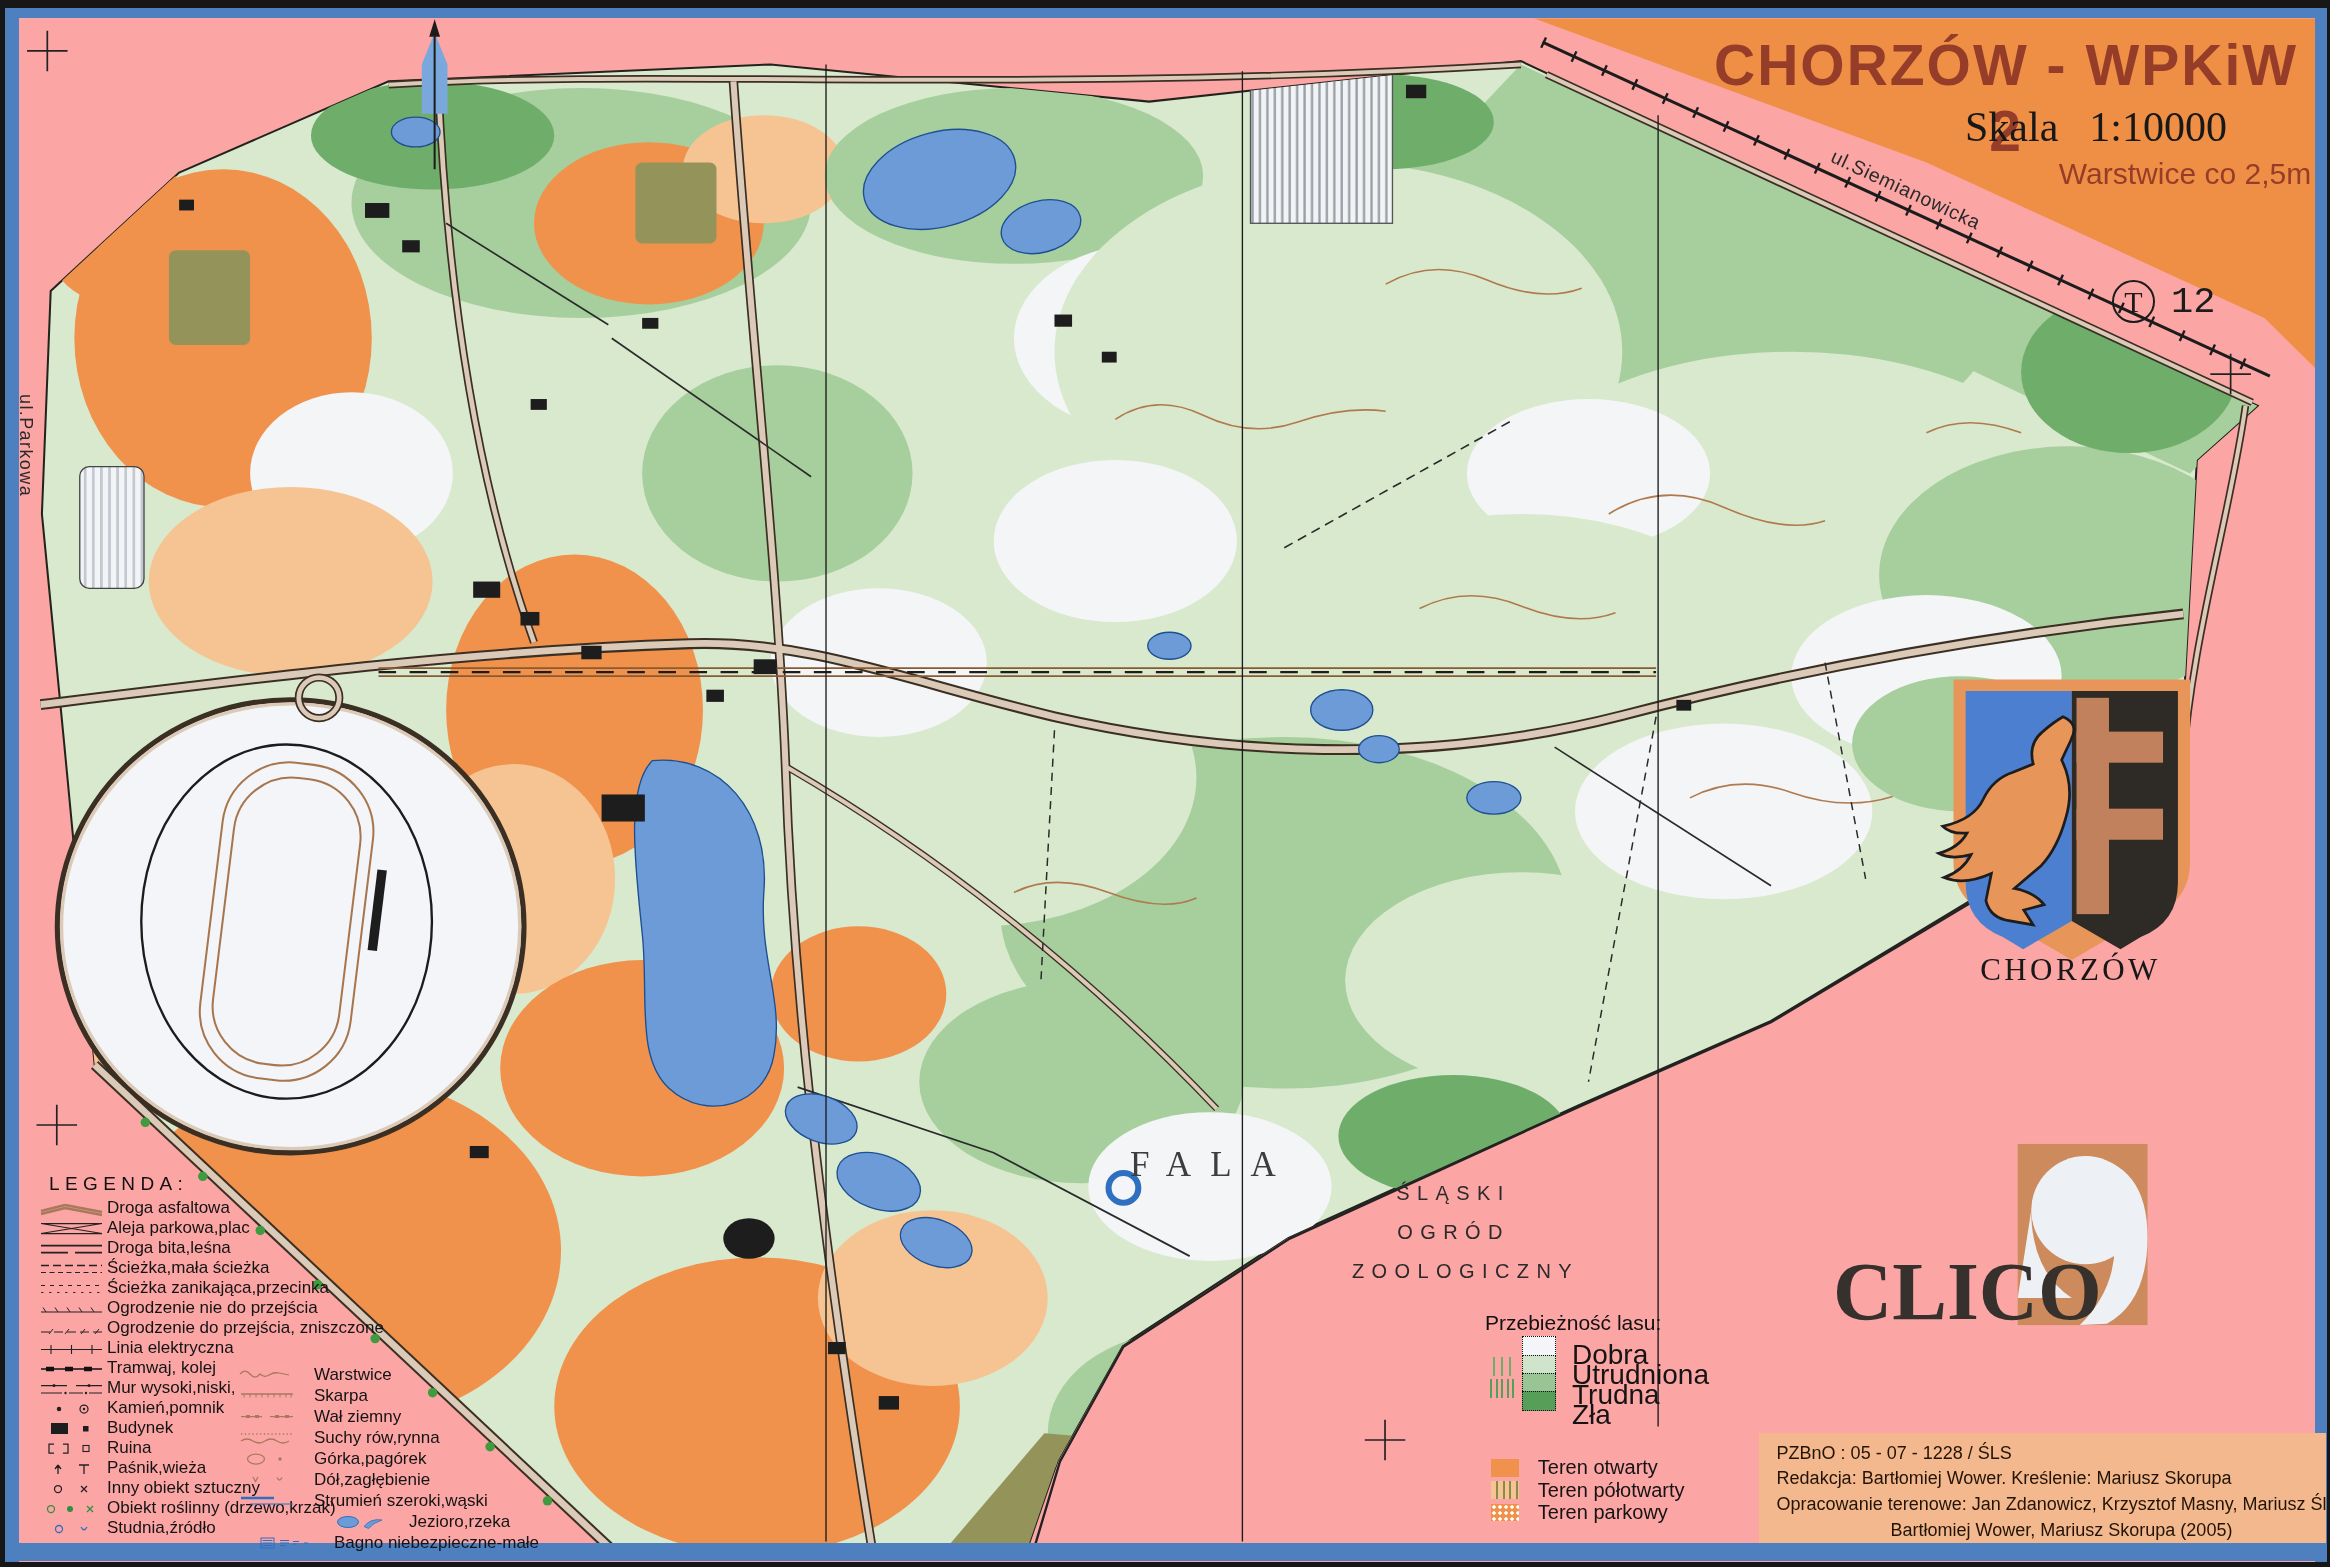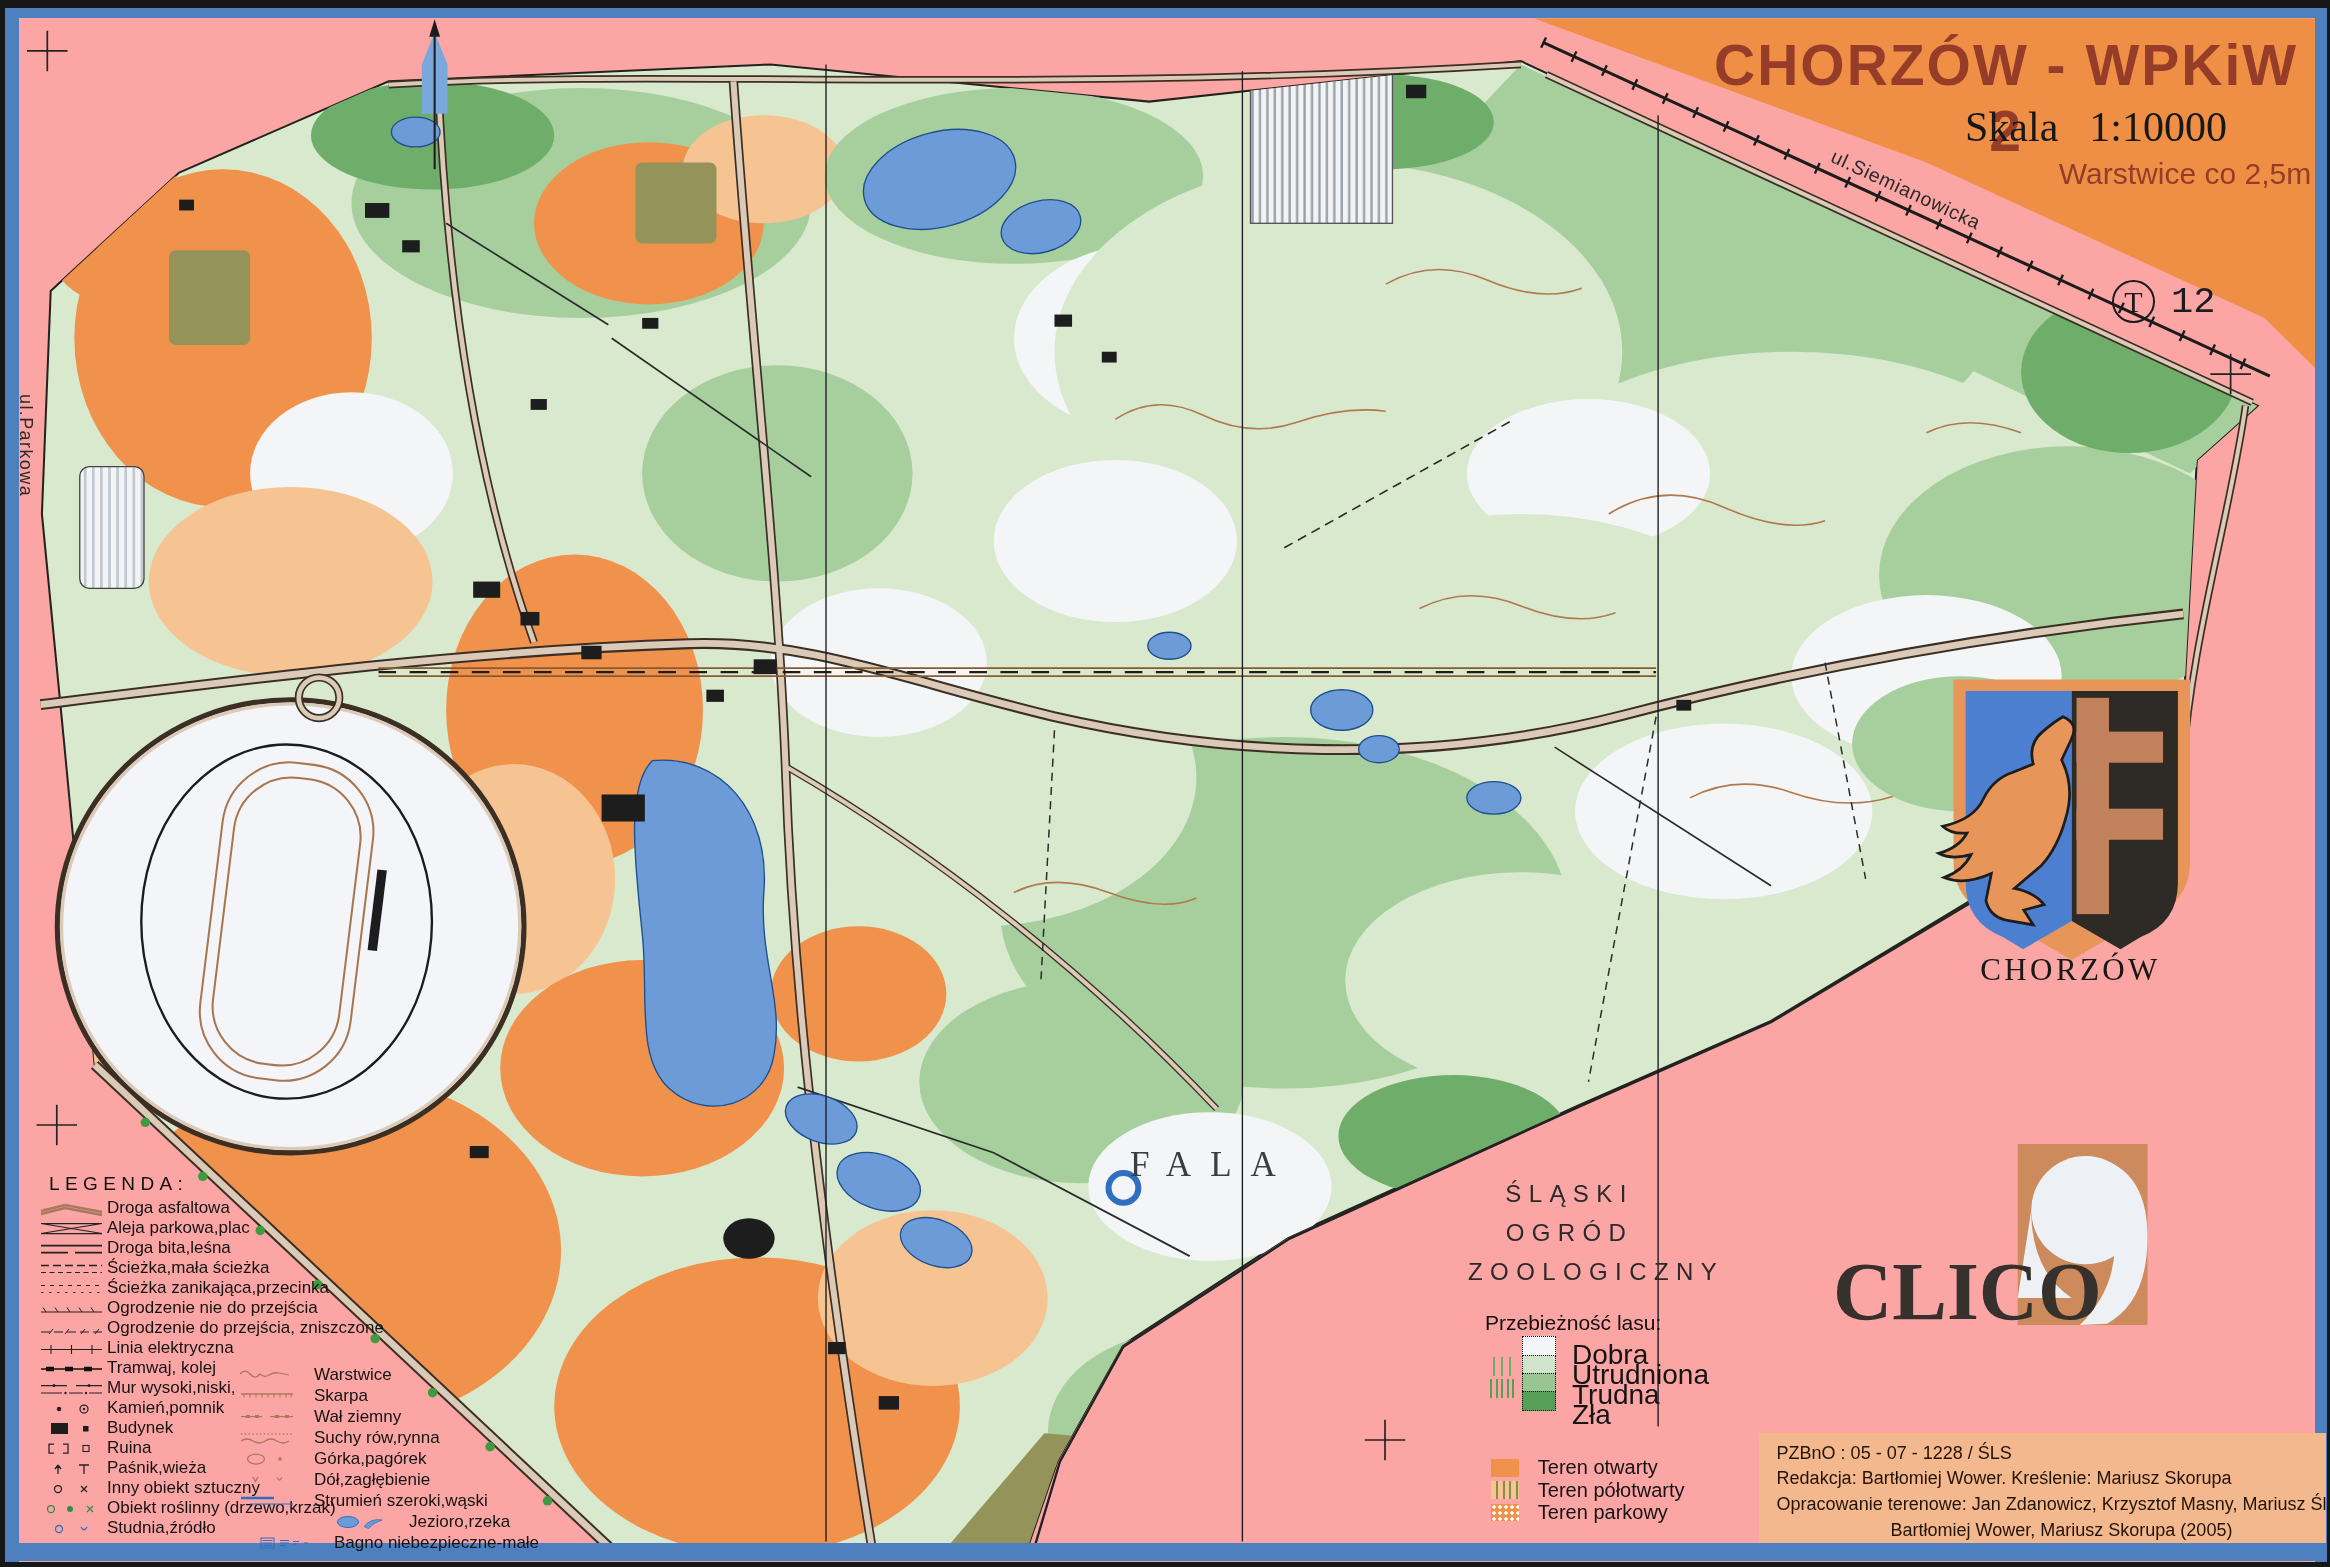--- a/index.html
+++ b/index.html
@@ -31,22 +31,22 @@
      writing-mode:vertical-rl;letter-spacing:1.4px;}
   .tcode-circle{position:absolute;left:2112px;top:280px;width:39px;height:39px;border:2px solid #1c1c1c;border-radius:50%;
      display:flex;align-items:center;justify-content:center;font-family:"Liberation Serif",serif;font-size:30px;}
   .tcode-num{position:absolute;left:2171px;top:281px;font-family:Liberation Mono, monospace;font-size:37px;}
 
   
   .stadium-label{position:absolute;left:195px;top:869px;width:186px;text-align:center;
      font-size:15.5px;letter-spacing:6.8px;line-height:40px;color:#1e1e1e;}
   .fala-label{position:absolute;left:1130px;top:1145px;font-family:"Liberation Serif",serif;
      font-size:35px;letter-spacing:19px;color:#3d3d3d;}
-  .zoo-label{position:absolute;left:1468px;top:1174px;width:203px;text-align:center;
-     font-size:24px;letter-spacing:7.4px;line-height:39px;color:#2a2a2a;}
+  .zoo-label{position:absolute;left:1352px;top:1174px;width:203px;text-align:center;
+     font-size:20px;letter-spacing:7.4px;line-height:39px;color:#2a2a2a;}
   .exhib-label{position:absolute;left:971px;top:1466px;width:189px;text-align:center;
      font-size:19px;letter-spacing:4px;line-height:26px;color:#3a3a24;}
 
   
   .legend-heading{position:absolute;left:49px;top:1173px;font-size:19px;letter-spacing:5.4px;color:#111;}
   .legend-col{position:absolute;display:flex;flex-direction:column;}
   .lc1{left:39px;top:1198px;}
   .lc2{left:238px;top:1364px;}
   .lrow{display:flex;align-items:center;height:20px;}
   .lc2 .lrow{height:21px;}

